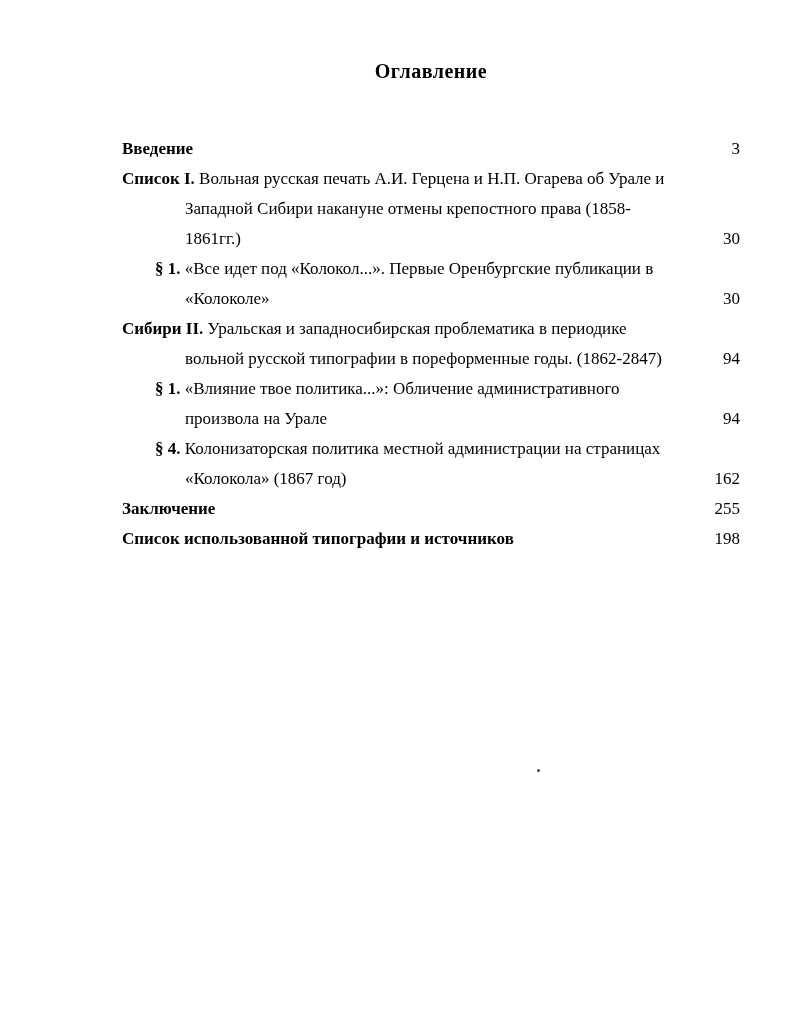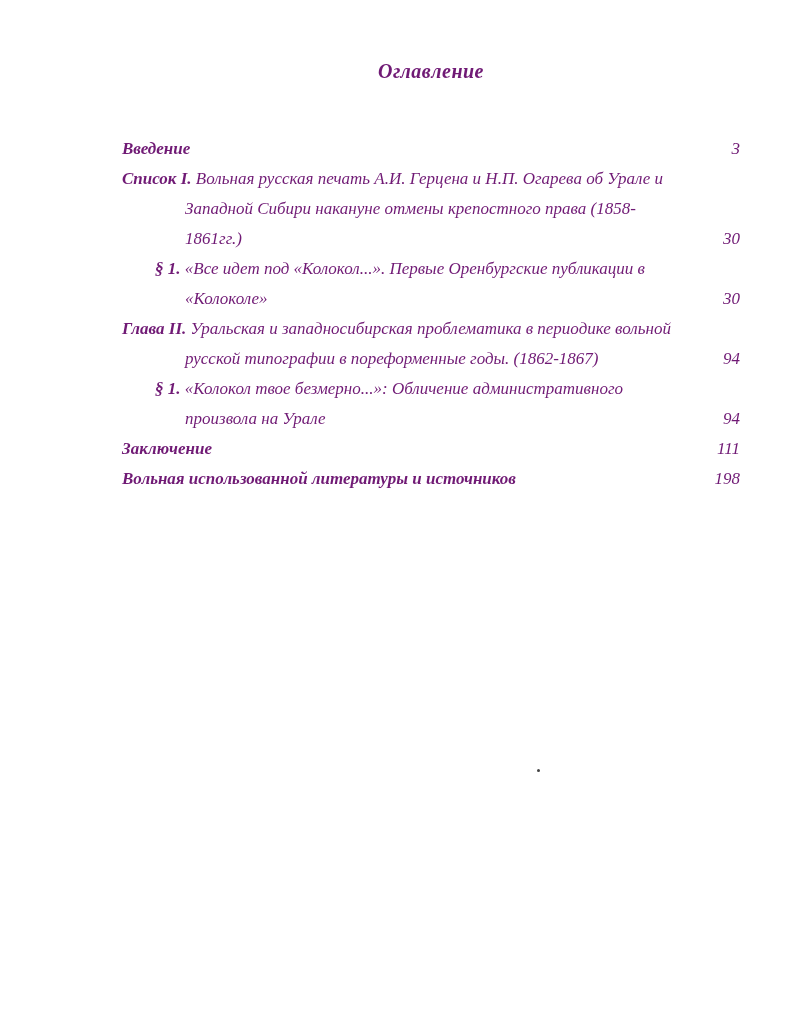--- a/index.html
+++ b/index.html
@@ -3,25 +3,24 @@
 <meta charset="utf-8">
 <style>
   * { box-sizing: border-box; }
   html, body { margin: 0; padding: 0; background: #ffffff; }
   .page {
     position: relative;
     width: 799px;
     height: 985px;
     margin: 0 auto;
     background: #ffffff;
-    color: #701a75;
+    color: #000000;
     font-family: "Liberation Serif", "DejaVu Serif", serif;
     padding: 58px 59px 0 122px;
     overflow: hidden;
-    font-style: italic;
   }
   .title {
     margin: 0;
     text-align: center;
     font-size: 20px;
     font-weight: bold;
     letter-spacing: 0.5px;
     line-height: 26px;
   }
   .toc {
@@ -86,48 +85,55 @@
       <div class="entry-text">
         <span class="prefix">§ 1.</span>
         <span class="body">«Все идет под «Колокол...». Первые Оренбургские публикации в «Колоколе»</span>
       </div>
       <div class="entry-page">30</div>
     </div>
 
 
     <div class="entry lvl0">
       <div class="entry-text">
-        <span class="prefix">Глава II.</span>
-        <span class="body">Уральская и западносибирская проблематика в периодике вольной русской типографии в пореформенные годы. (1862-1867)</span>
+        <span class="prefix">Сибири II.</span>
+        <span class="body">Уральская и западносибирская проблематика в периодике вольной русской типографии в пореформенные годы. (1862-2847)</span>
       </div>
       <div class="entry-page">94</div>
     </div>
 
     <div class="entry lvl1">
       <div class="entry-text">
         <span class="prefix">§ 1.</span>
-        <span class="body">«Колокол твое безмерно...»: Обличение административного произвола на Урале</span>
+        <span class="body">«Влияние твое политика...»: Обличение административного произвола на Урале</span>
       </div>
       <div class="entry-page">94</div>
     </div>
 
 
 
+    <div class="entry lvl1">
+      <div class="entry-text">
+        <span class="prefix">§ 4.</span>
+        <span class="body">Колонизаторская политика местной администрации на страницах «Колокола» (1867 год)</span>
+      </div>
+      <div class="entry-page">162</div>
+    </div>
 
     <div class="entry lvl0">
       <div class="entry-text">
         <span class="prefix">Заключение</span>
         <span class="body"></span>
       </div>
-      <div class="entry-page">111</div>
+      <div class="entry-page">255</div>
     </div>
 
     <div class="entry lvl0">
       <div class="entry-text">
-        <span class="prefix">Вольная использованной литературы и источников</span>
+        <span class="prefix">Список использованной типографии и источников</span>
         <span class="body"></span>
       </div>
       <div class="entry-page">198</div>
     </div>
 
   </div>
 
   <div class="scan-dot dot-1"></div>
   <div class="scan-dot dot-2"></div>
 

